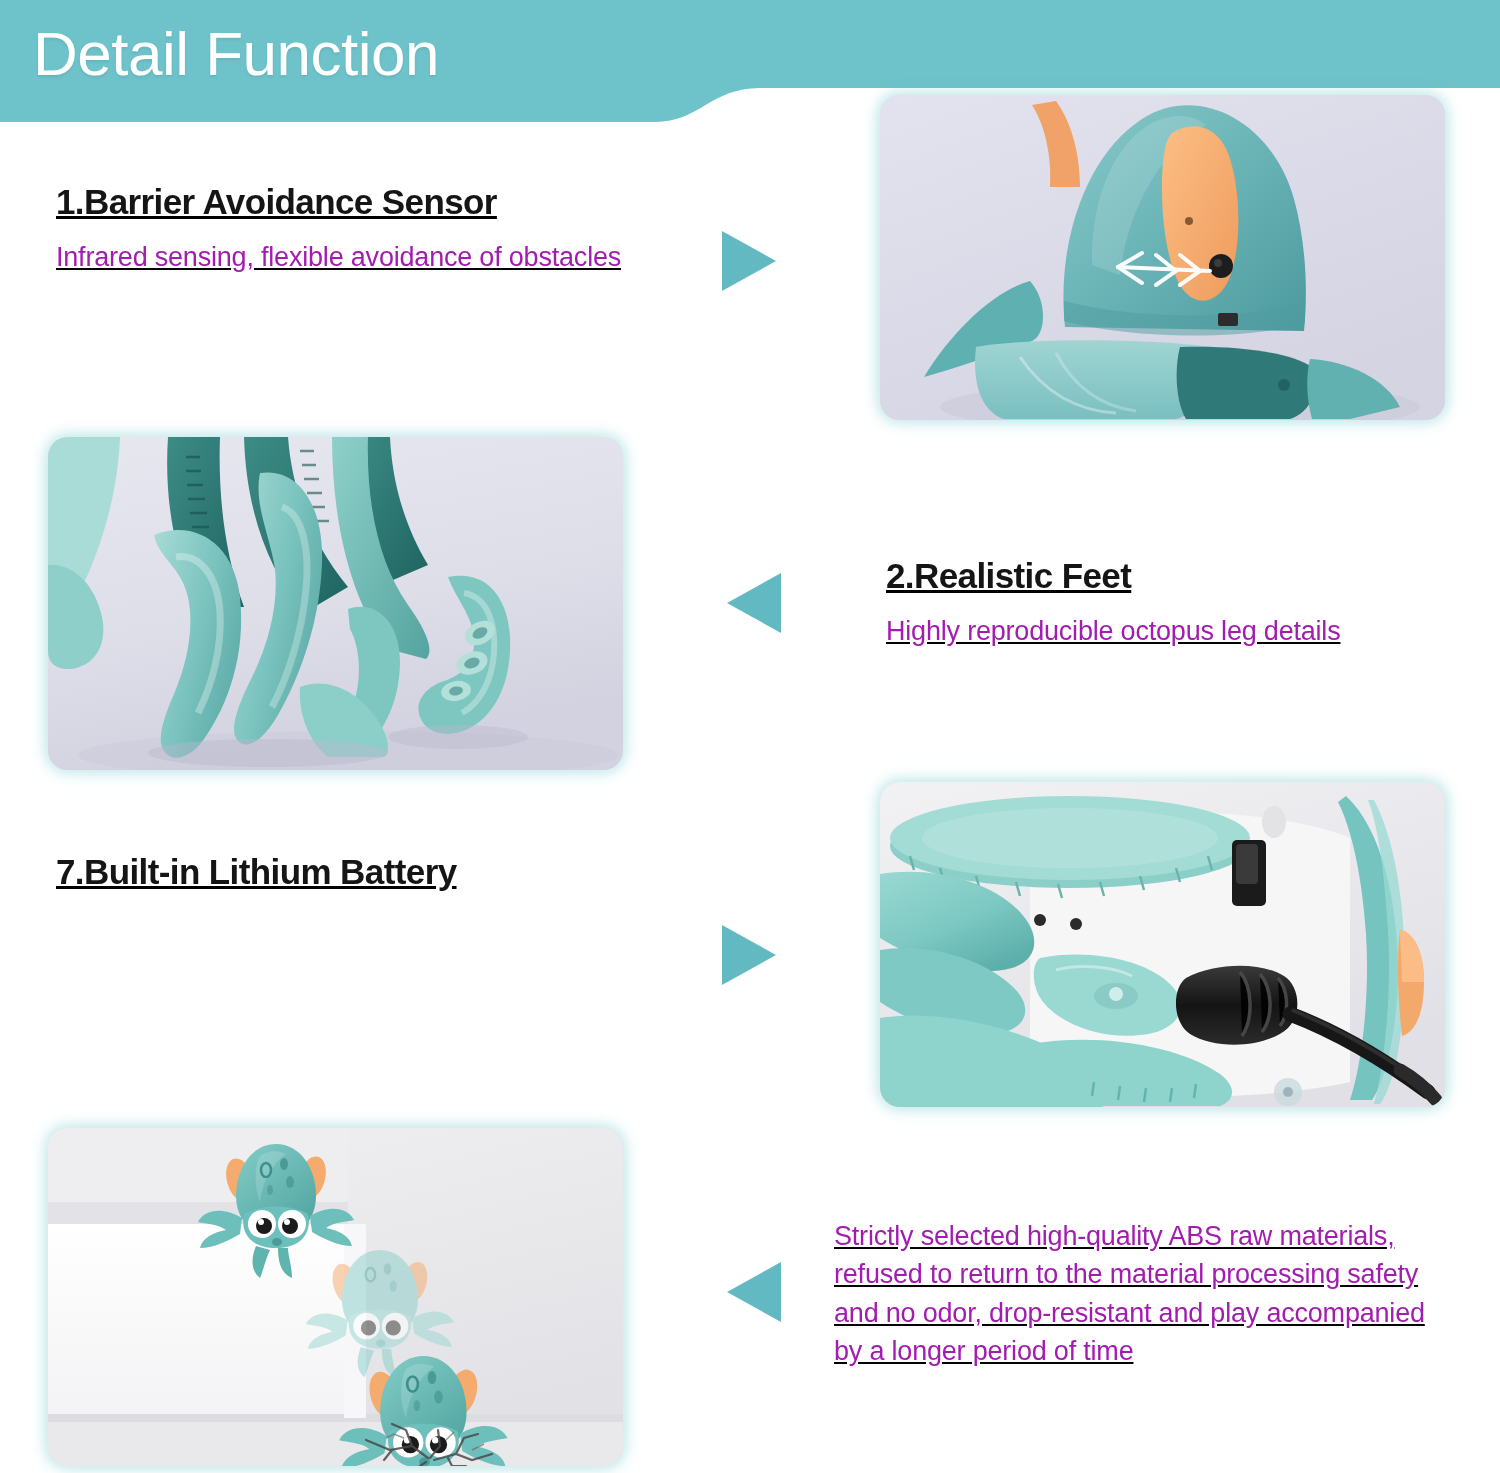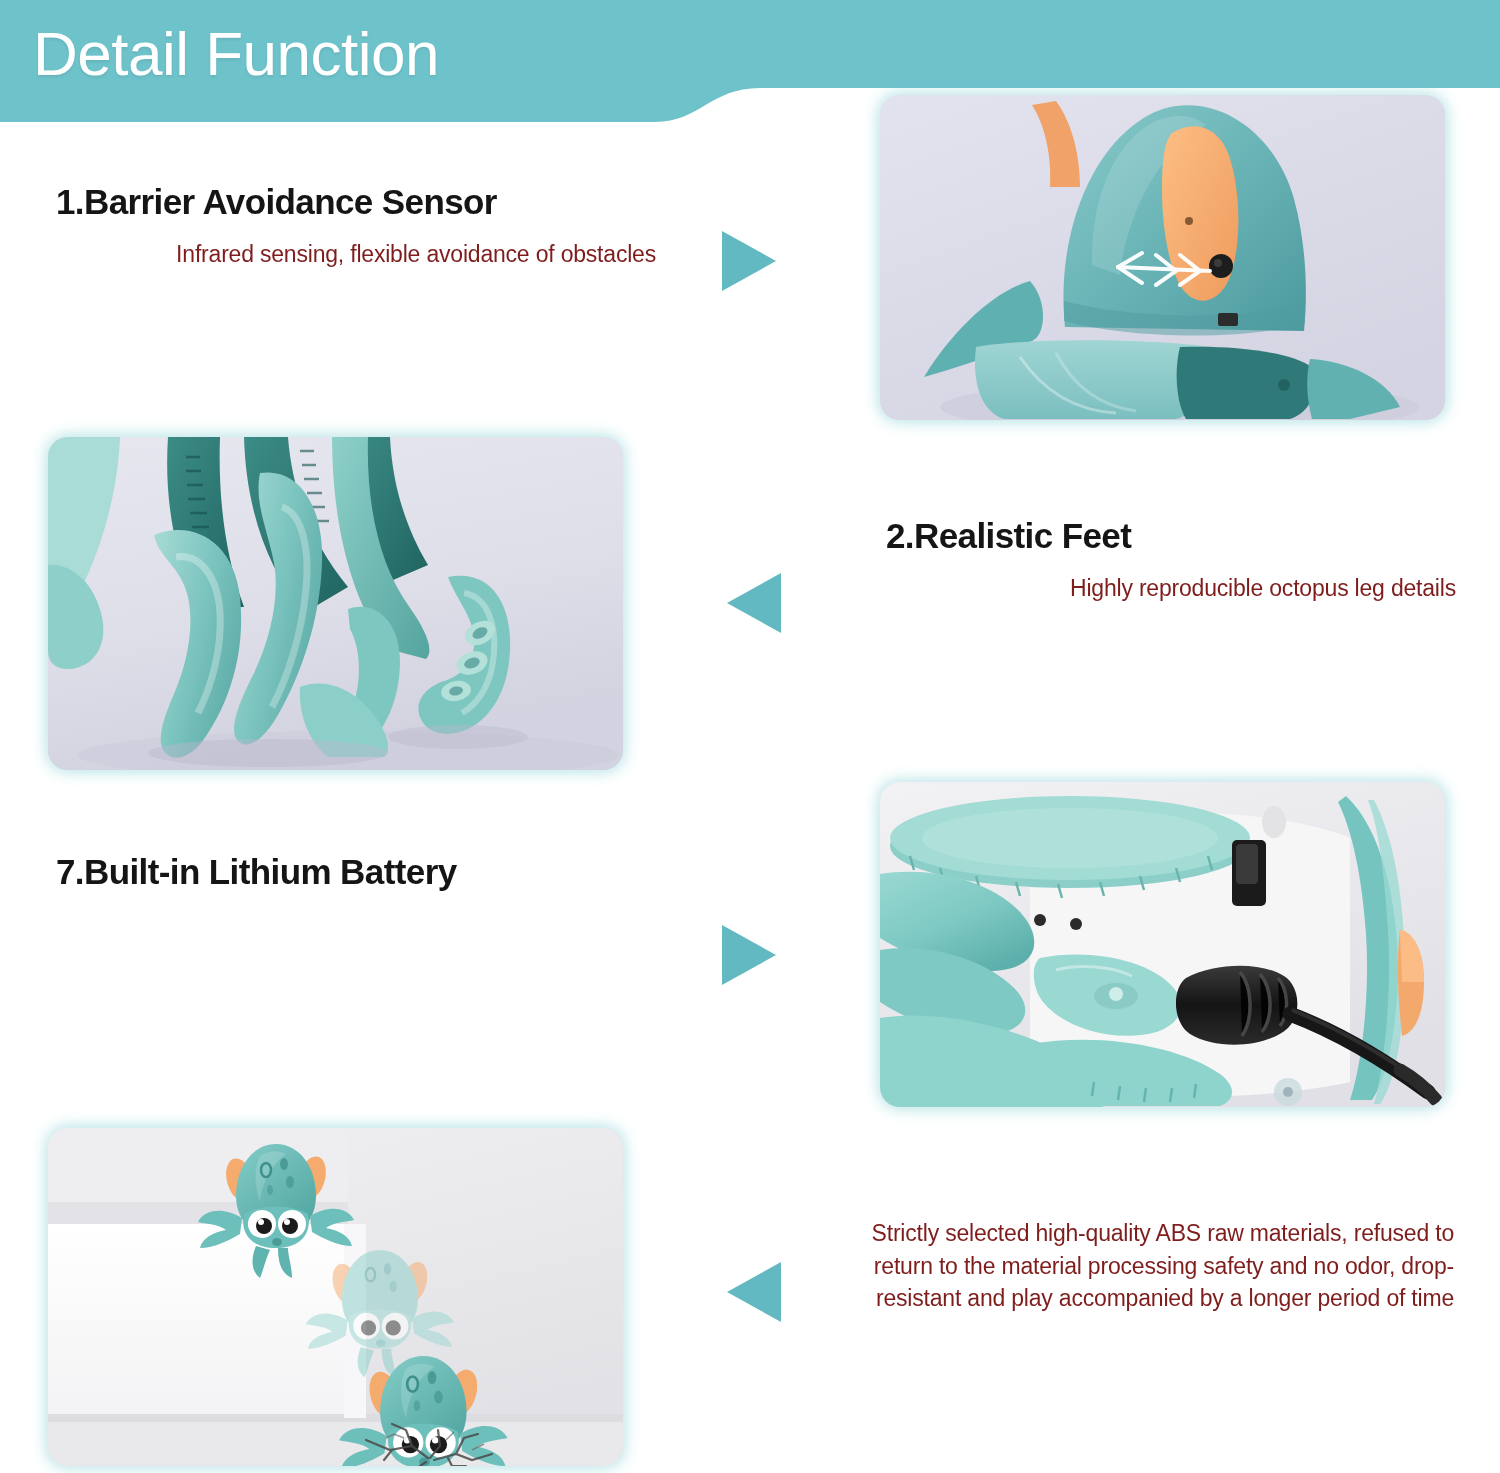--- a/index.html
+++ b/index.html
@@ -27,42 +27,41 @@
     font-size: 62px;
     font-weight: normal;
     color: #ffffff;
     letter-spacing: -0.5px;
     font-family: "Liberation Sans", sans-serif;
     white-space: nowrap;
     text-shadow: 0 2px 3px rgba(0,0,0,0.07);
   }
 
   
-  .feature-text { position: absolute; }
+  .feature-text { position: absolute; text-decoration: underline; }
   .feature-title {
     font-size: 35px;
     font-weight: bold;
     color: #151515;
     letter-spacing: -0.6px;
     white-space: nowrap;
     font-family: "Liberation Sans", sans-serif;
   }
   .feature-desc {
-    font-size: 23px;
-    color: #7f1d1d;
+    font-size: 27px;
+    color: #a21caf;
     line-height: 1.42;
     font-weight: 400;
     letter-spacing: -0.2px;
     font-family: "Liberation Sans", sans-serif;
-    text-align: right;
   }
 
   .txt1 { left: 56px;  top: 182px; width: 600px; }
   .txt1 .feature-desc { margin-top: 16px; }
-  .txt2 { left: 886px; top: 516px; width: 570px; }
+  .txt2 { left: 886px; top: 556px; width: 570px; }
   .txt2 .feature-desc { margin-top: 16px; }
   .txt3 { left: 56px;  top: 852px; width: 560px; }
   .txt3 .feature-desc { margin-top: 16px; }
   .txt4 { left: 834px; top: 1201px; width: 620px; }
   .txt4 .feature-desc { margin-top: 16px; }
 
   
   .arrow { position: absolute; width: 0; height: 0; }
   .arrow-right {
     border-top: 30px solid transparent;

